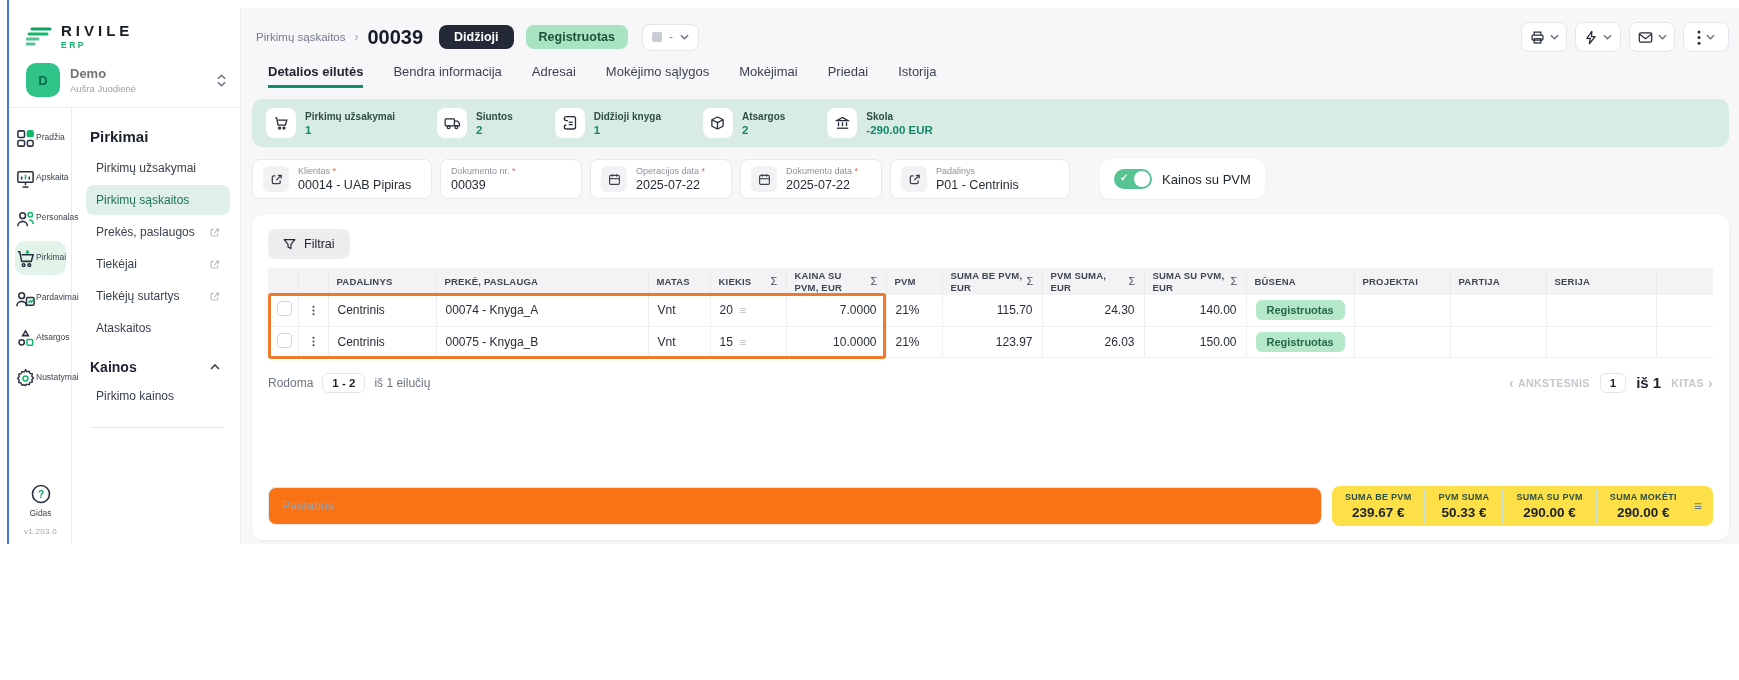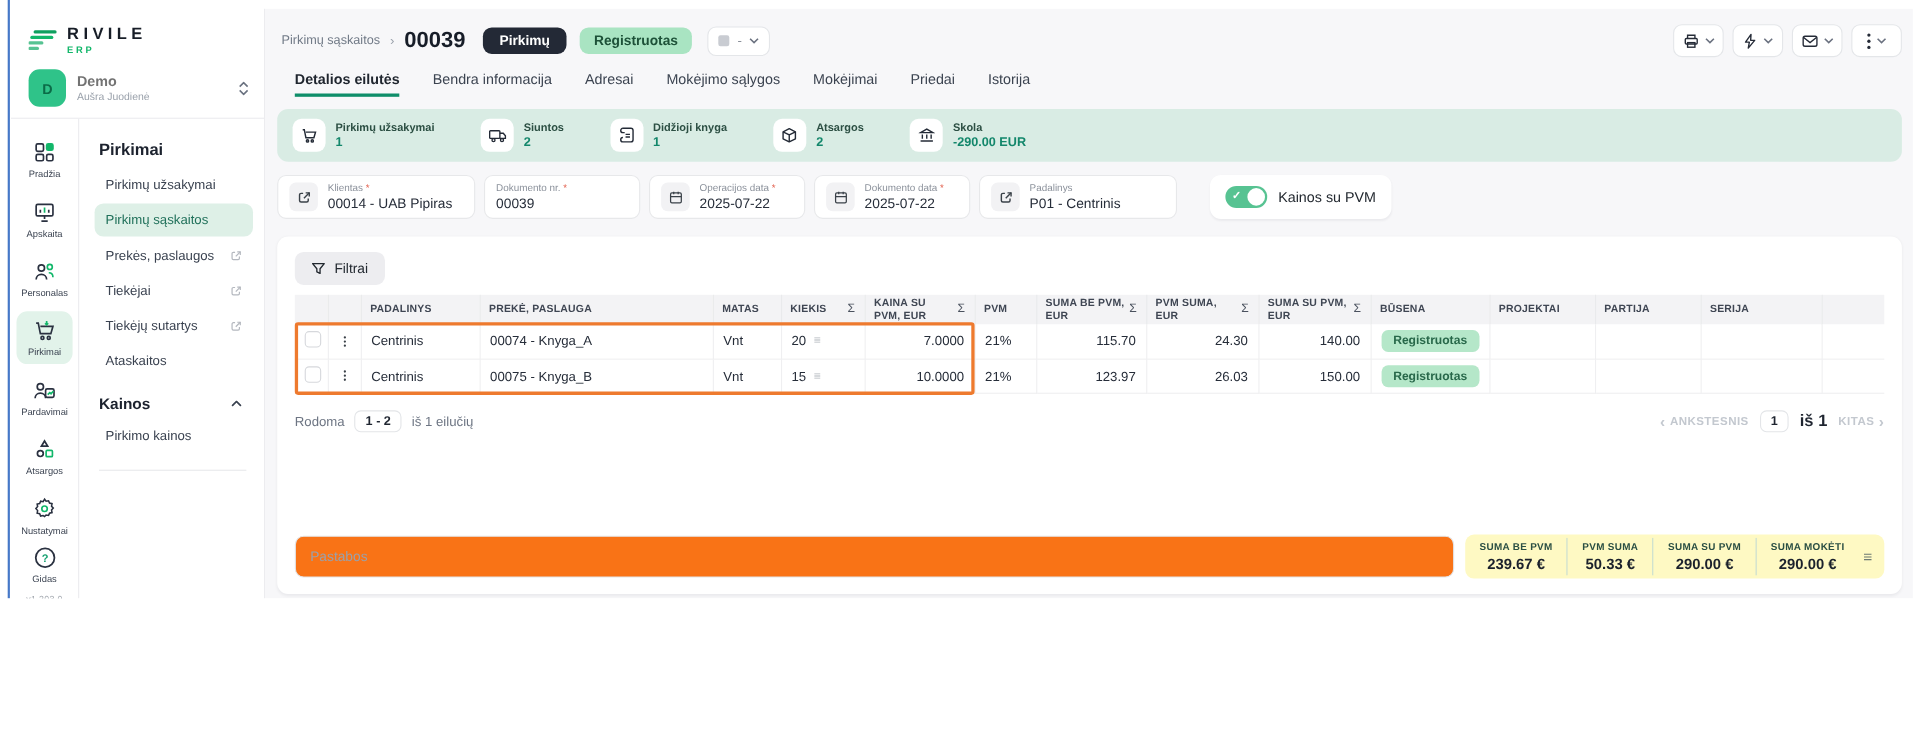--- a/index.html
+++ b/index.html
@@ -15,21 +15,21 @@
   .logo-mark { width:26px; height:22px; display:block; }
   .logo-text .nm { font-size:15px; font-weight:700; letter-spacing:4px; color:#171d27; }
   .logo-text .sb { font-size:8.5px; font-weight:700; letter-spacing:2.5px; color:#12b76a; margin-top:1px; }
   .account-row { display:flex; align-items:center; gap:10px; margin-top:13px; }
   .avatar { width:34px; height:34px; border-radius:10px; background:#2fc389; color:#0b6b47; font-weight:700; font-size:13px; display:flex; align-items:center; justify-content:center; }
   .acct-name { font-size:13px; font-weight:700; color:#737373; }
   .acct-sub { font-size:9.5px; color:#9aa1ab; margin-top:2px; }
   .acct-toggle { margin-left:auto; color:#6a7280; display:flex; flex-direction:column; gap:1px; cursor:pointer; }
   .side-cols { flex:1; display:flex; min-height:0; }
   .rail { width:62px; border-right:1px solid #ececef; display:flex; flex-direction:column; padding-top:10px; }
-  .rail-item { display:flex; flex-direction:column; align-items:center; padding:7px 0 6px; margin:3px 5px; border-radius:10px; cursor:pointer; }
+  .rail-item { display:flex; flex-direction:row; align-items:flex-start; padding:7px 0 6px; margin:3px 5px; border-radius:10px; cursor:pointer; }
   .rail-item.active { background:#e2f3ea; }
   .rail-item .lbl { font-size:8.5px; color:#3c4452; margin-top:4px; text-align:center; }
   .rail-foot { margin-top:auto; display:flex; flex-direction:column; align-items:center; padding-bottom:8px; }
   .rail-foot .lbl { font-size:8.5px; color:#3c4452; margin-top:3px; }
   .ver { font-size:8px; color:#a0a6ad; margin-top:9px; letter-spacing:.3px; }
   .submenu { flex:1; padding:10px 10px 0 4px; }
   .sm-title { font-size:15px; font-weight:700; color:#1c222e; margin:10px 0 8px 14px; }
   .sm-item { display:flex; align-items:center; font-size:12px; color:#3a4250; padding:8px 10px; margin:2px 0 2px 10px; border-radius:8px; cursor:pointer; }
   .sm-item.active { background:#def0e7; color:#20705a; }
   .sm-item .ext { margin-left:auto; color:#b4b8bf; display:flex; }
@@ -105,21 +105,21 @@
   .pg-box { border:1px solid #e3e5e8; border-radius:6px; padding:3px 9px; font-weight:700; color:#1f2530; font-size:11.5px; background:#fff; }
   .pg-right { margin-left:auto; display:flex; align-items:center; gap:10px; }
   .pg-nav { color:#c3c8cf; font-weight:700; font-size:10.5px; letter-spacing:.4px; cursor:pointer; display:flex; align-items:center; gap:4px; }
   .pg-chev { font-size:14px; line-height:1; }
   .pg-of { font-weight:700; color:#1f2530; font-size:15px; }
   .card-spacer { flex:1; }
 
   .foot-row { display:flex; gap:10px; align-items:center; padding-bottom:2px; }
   .notes { flex:1; height:38px; border:1px solid #e3e5e8; border-radius:8px; padding:0 13px; font-size:12.5px; color:#262d39; font-family:"Liberation Sans",sans-serif; background:#f97316; outline:none; }
   .notes::placeholder { color:#9aa1ab; }
-  .totals { display:flex; align-items:center; background:#fef9c3; border-radius:8px; height:40px; flex:none; }
+  .totals { display:flex; align-items:center; background:#fde047; border-radius:8px; height:40px; flex:none; }
   .tot-cell { padding:3px 13px; text-align:center; border-left:1px solid #c5dcd2; }
   .tot-cell:first-child { border-left:none; }
   .tot-lbl { font-size:9px; font-weight:700; color:#2b4f44; letter-spacing:.3px; white-space:nowrap; }
   .tot-val { font-size:13.5px; font-weight:700; color:#1b212c; margin-top:3px; }
   .tot-menu { padding:0 11px 0 4px; color:#6e7b74; font-size:14px; cursor:pointer; }
 
   svg { display:block; }
 </style>
 </head>
 <body>
@@ -309,21 +309,21 @@
         </nav>
       </div>
     </aside>
 
     <main class="main">
 
       <div class="topbar">
         <span class="crumb">Pirkimų sąskaitos</span>
         <span class="crumb-sep">›</span>
         <span class="doc-num">00039</span>
-        <span class="badge-dark">Pirkimų</span>
+        <span class="badge-dark">Didžioji</span>
         <span class="badge-green">Registruotas</span>
         <span class="sel-btn">
           <span class="sq"></span>
           <span class="dash">-</span>
           <span class="chev-ic">
               <svg width="9" height="6" viewBox="0 0 10 6" fill="none" stroke="currentColor" stroke-width="1.6">
                 <path d="M1 1l4 4 4-4"></path>
               </svg>
             </span>
         </span>

